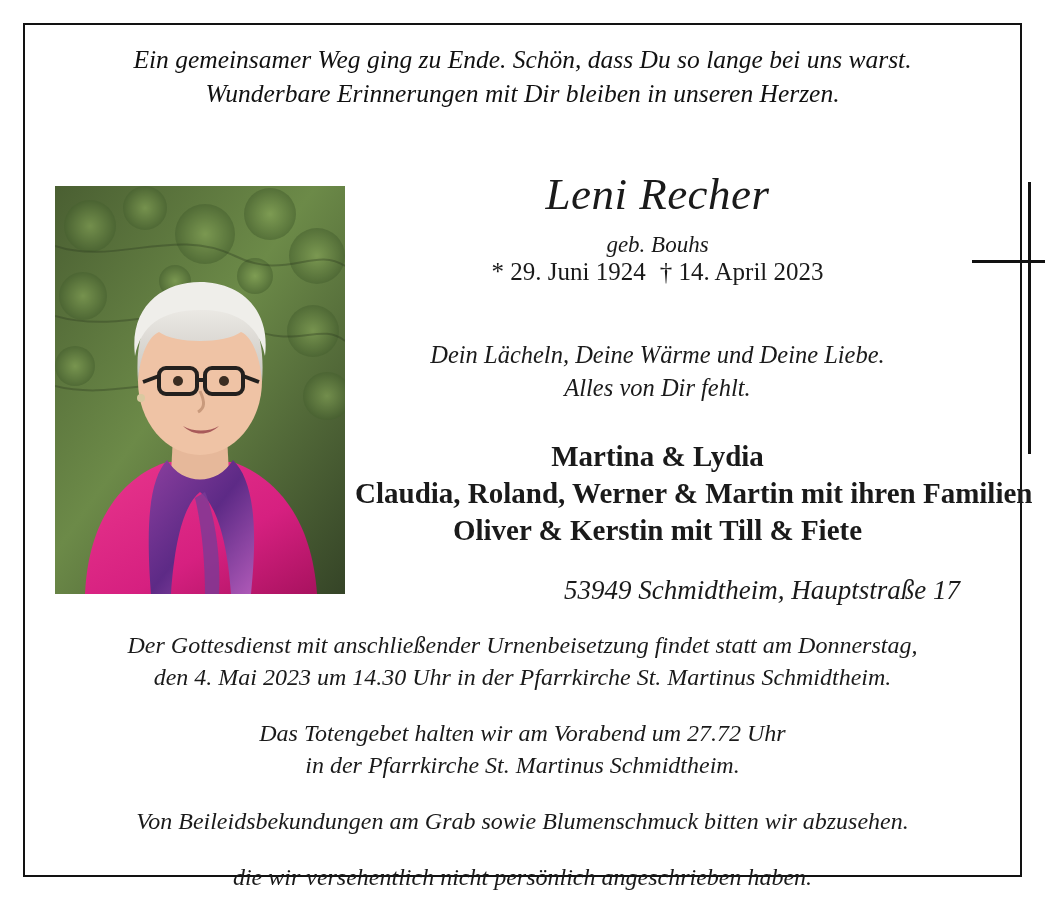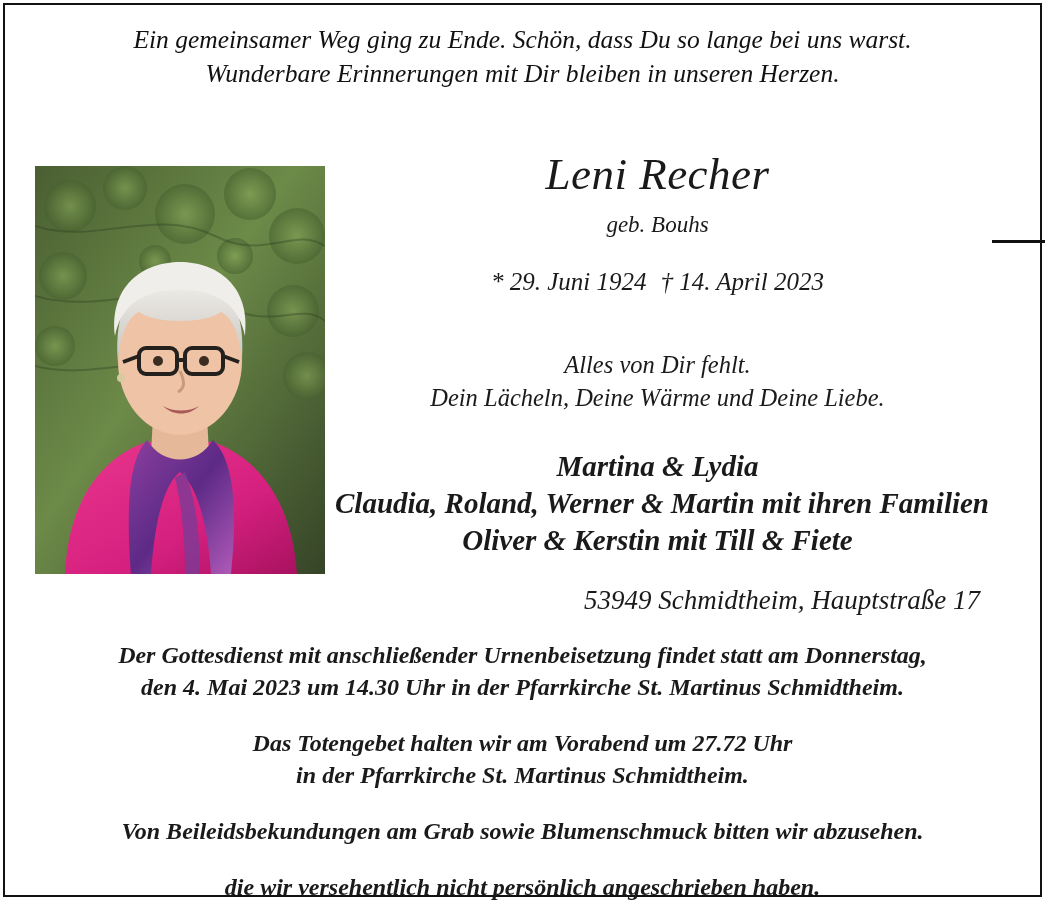--- a/index.html
+++ b/index.html
@@ -13,21 +13,21 @@
     font-family: "Liberation Serif", serif;
     color: #1a1a1a;
     overflow: hidden;
   }
   .obituary {
     position: relative;
     width: 1045px;
     height: 900px;
     box-sizing: border-box;
     background: #ffffff;
-    padding: 3px;
+    padding: 23px;
   }
   .frame {
     position: relative;
     width: 100%;
     height: 100%;
     box-sizing: border-box;
     border: 2px solid #121212;
     background: #ffffff;
   }
   .epitaph {
@@ -92,58 +92,55 @@
     letter-spacing: 0.5px;
     margin-top: 60px;
     line-height: 1.1;
   }
   .maiden {
     font-style: italic;
     font-size: 23px;
     margin-top: 12px;
   }
   .dates {
-    font-style: italic;
     font-size: 25px;
-    margin-top: 30px;
+    margin-top: 0;
   }
   .dates .sep {
     display: inline-block;
     width: 14px;
   }
   .verse {
     font-style: italic;
     font-size: 24.5px;
     line-height: 1.35;
     margin-top: 52px;
   }
   .family {
     margin-top: 34px;
   }
   .family .line {
-    font-style: italic;
     font-weight: bold;
     line-height: 1.28;
     white-space: nowrap;
   }
   .family .l1 { font-size: 29px; }
   .family .l2 { font-size: 29px; }
   .family .l3 { font-size: 29px; }
   .address {
     font-style: italic;
     font-size: 27px;
     margin-top: 26px;
     text-align: right;
   }
   .para {
     font-style: italic;
     font-size: 24px;
     line-height: 1.33;
     margin-top: 24px;
-    font-weight: bold;
   }
   .para div {
     white-space: nowrap;
   }
   .lower {
     margin-left: 36px;
     margin-right: 36px;
     text-align: center;
   }
 </style>
@@ -243,22 +240,22 @@
       </div>
 
       <div class="center-col">
         <div class="name">Leni Recher</div>
         <div class="maiden">geb. Bouhs</div>
         <div class="dates">
           <span>* 29. Juni 1924</span><span class="sep"></span><span>† 14. April 2023</span>
         </div>
 
         <div class="verse">
+          <div>Dein Lächeln, Deine Wärme und Deine Liebe.</div>
           <div>Alles von Dir fehlt.</div>
-          <div>Dein Lächeln, Deine Wärme und Deine Liebe.</div>
         </div>
 
         <div class="family">
           <div class="line l1">Martina &amp; Lydia</div>
           <div class="line l3">Claudia, Roland, Werner &amp; Martin mit ihren Familien</div>
           <div class="line l2">Oliver &amp; Kerstin mit Till &amp; Fiete</div>
         </div>
 
         <div class="address">53949 Schmidtheim, Hauptstraße 17</div>
       </div>

